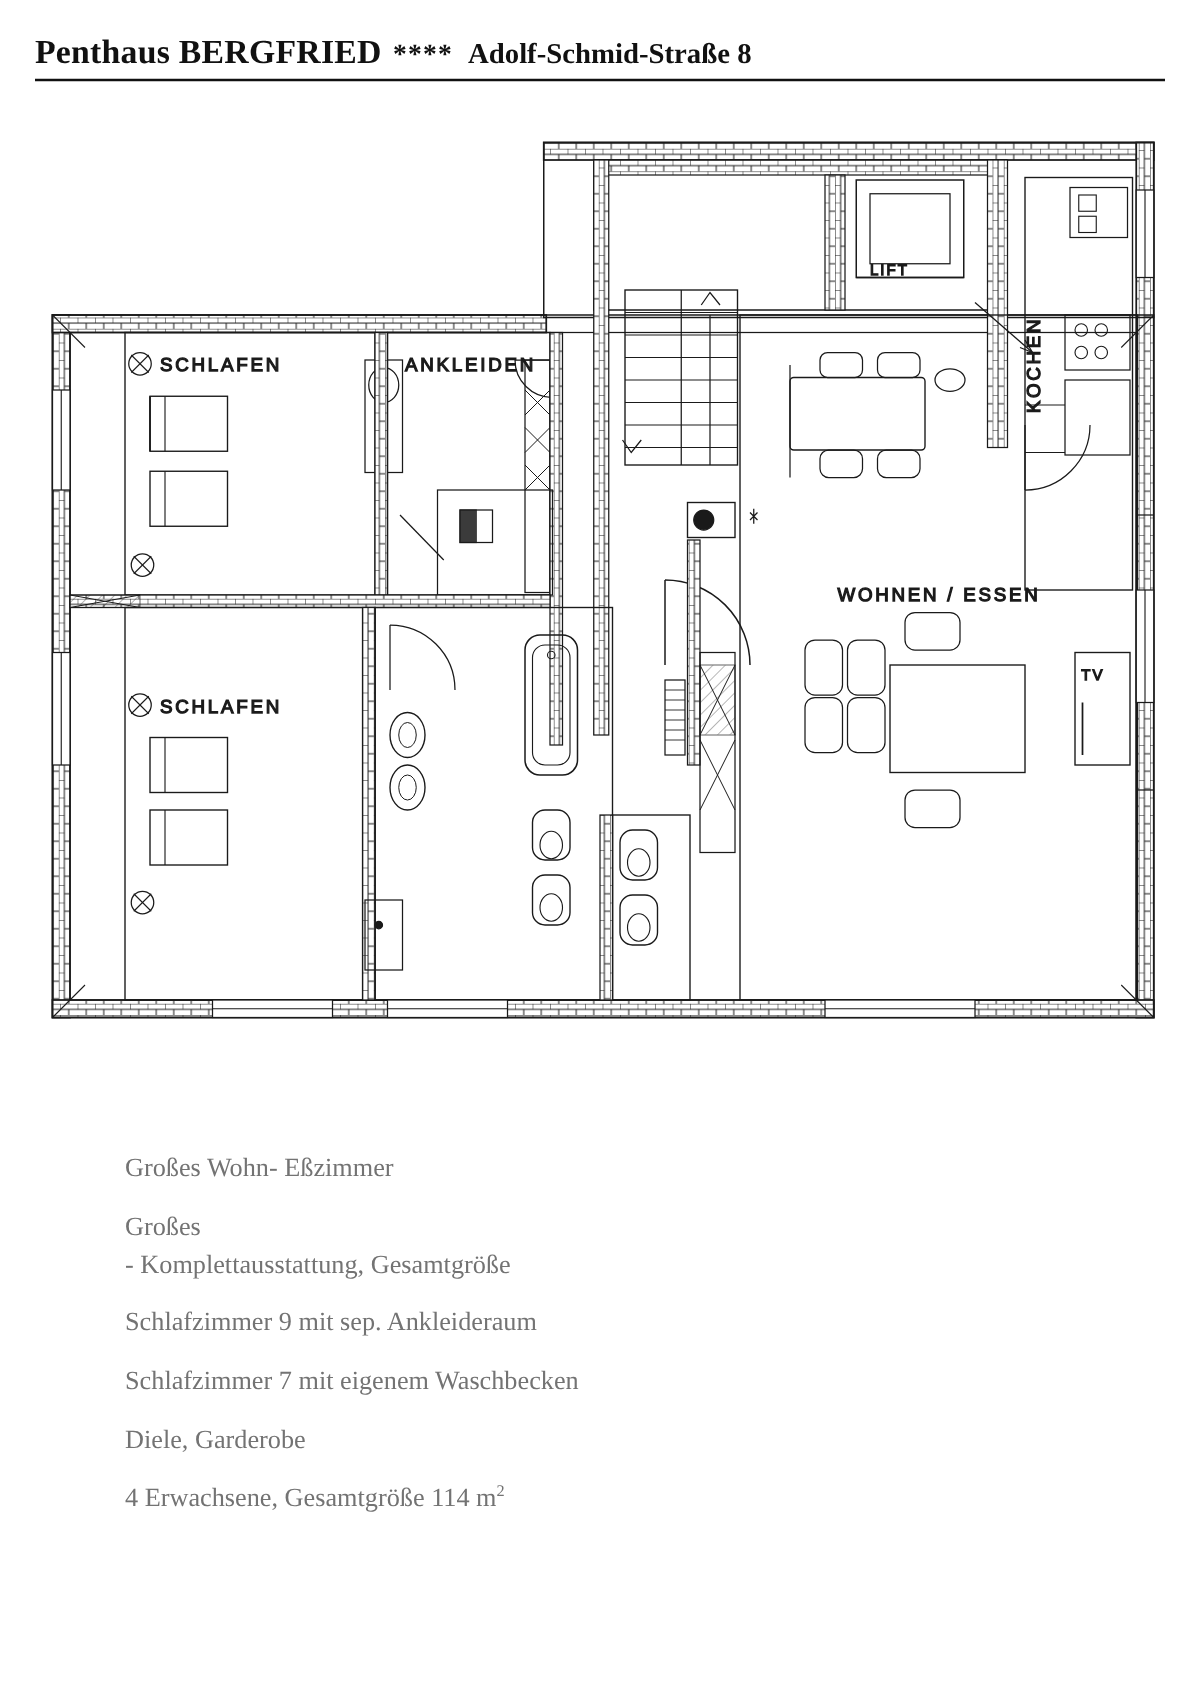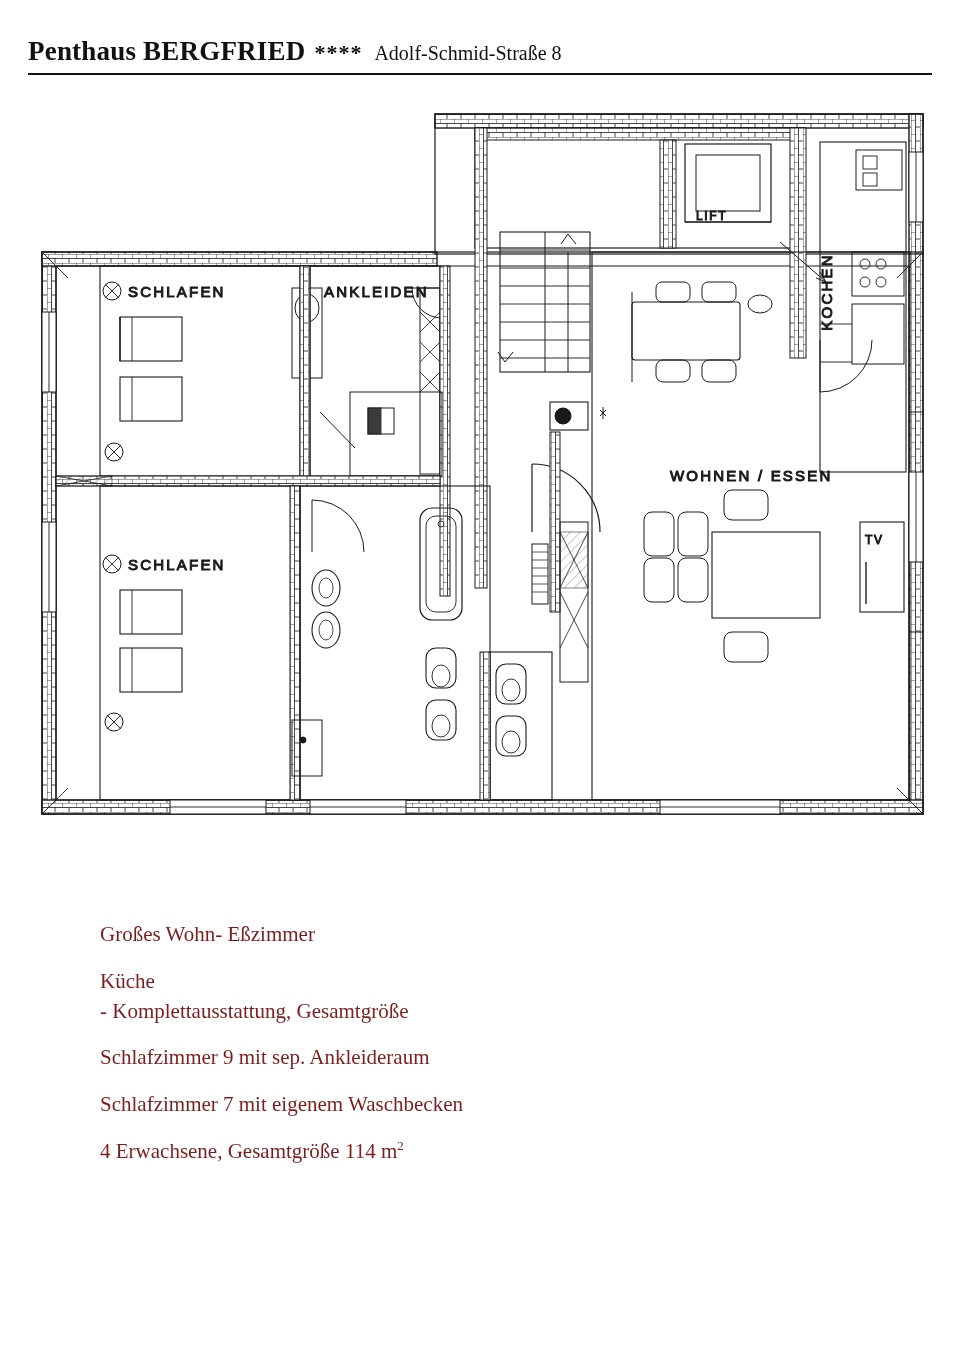--- a/index.html
+++ b/index.html
@@ -13,21 +13,21 @@
     position: relative;
     font-family: "Liberation Serif", serif;
     color: #111111;
     overflow: hidden;
   }
 
   
   .header {
     position: absolute;
     left: 28px;
-    top: 36px;
+    top: 26px;
     width: 904px;
     text-align: right;
   }
   .header-line {
     display: flex;
     align-items: baseline;
     gap: 0px;
     white-space: nowrap;
   }
   .title-main {
@@ -35,22 +35,22 @@
     font-weight: bold;
     letter-spacing: 0.2px;
   }
   .title-stars {
     font-size: 22px;
     font-weight: bold;
     margin-left: 9px;
     letter-spacing: 1px;
   }
   .title-address {
-    font-size: 20px;
-    font-weight: normal;
+    font-size: 23px;
+    font-weight: bold;
     margin-left: 12px;
   }
   .header-rule {
     margin-top: 6px;
     border-bottom: 2.5px solid #111;
     width: 904px;
   }
 
   
   .plan-wrap {
@@ -81,21 +81,21 @@
     left: 100px;
     top: 920px;
     width: 700px;
   }
   .desc-group {
     margin-bottom: 17px;
   }
   .desc-line {
     font-size: 21px;
     line-height: 1.42;
-    color: #7f1d1d;
+    color: #737373;
     white-space: nowrap;
   }
   .desc-line.sub { }
   sup {
     font-size: 0.62em;
     vertical-align: super;
   }
 </style>
 </head>
 <body>
@@ -362,31 +362,34 @@
 </svg>
 </div>
 
 <div class="desc">
 
   <div class="desc-group">
     <div class="desc-line">Großes Wohn- Eßzimmer</div>
   </div>
 
   <div class="desc-group">
-    <div class="desc-line">Küche</div>
+    <div class="desc-line">Großes</div>
     <div class="desc-line sub">- Komplettausstattung, Gesamtgröße</div>
   </div>
 
   <div class="desc-group">
     <div class="desc-line">Schlafzimmer 9 mit sep. Ankleideraum</div>
   </div>
 
   <div class="desc-group">
     <div class="desc-line">Schlafzimmer 7 mit eigenem Waschbecken</div>
   </div>
 
 
+  <div class="desc-group">
+    <div class="desc-line">Diele, Garderobe</div>
+  </div>
 
   <div class="desc-group" style="margin-top:10px;">
     <div class="desc-line"><span>4 Erwachsene, Gesamtgröße 114 m</span><sup>2</sup></div>
   </div>
 
 </div>
 
 </body></html>

